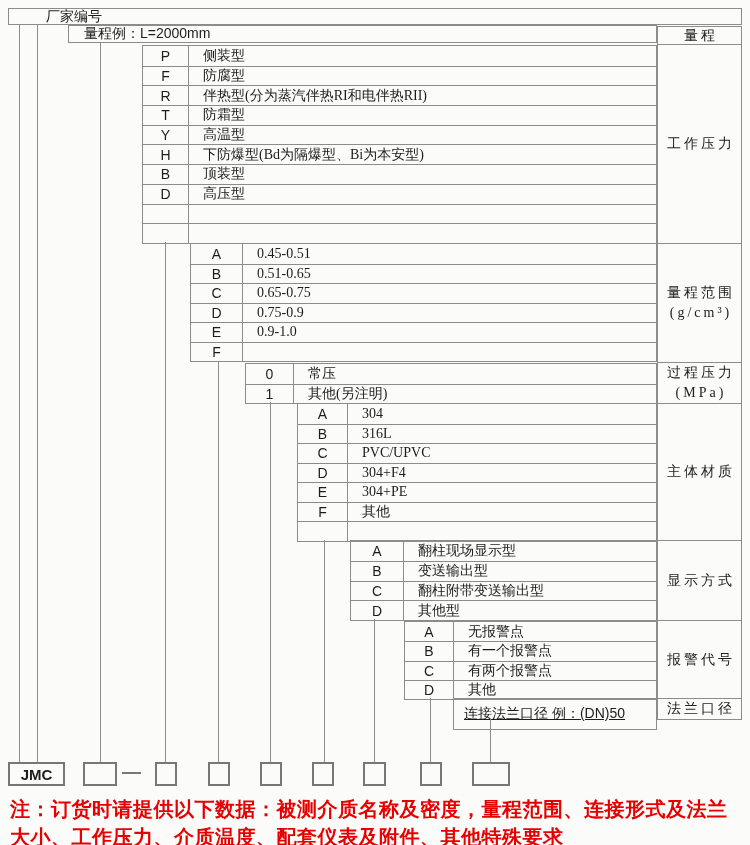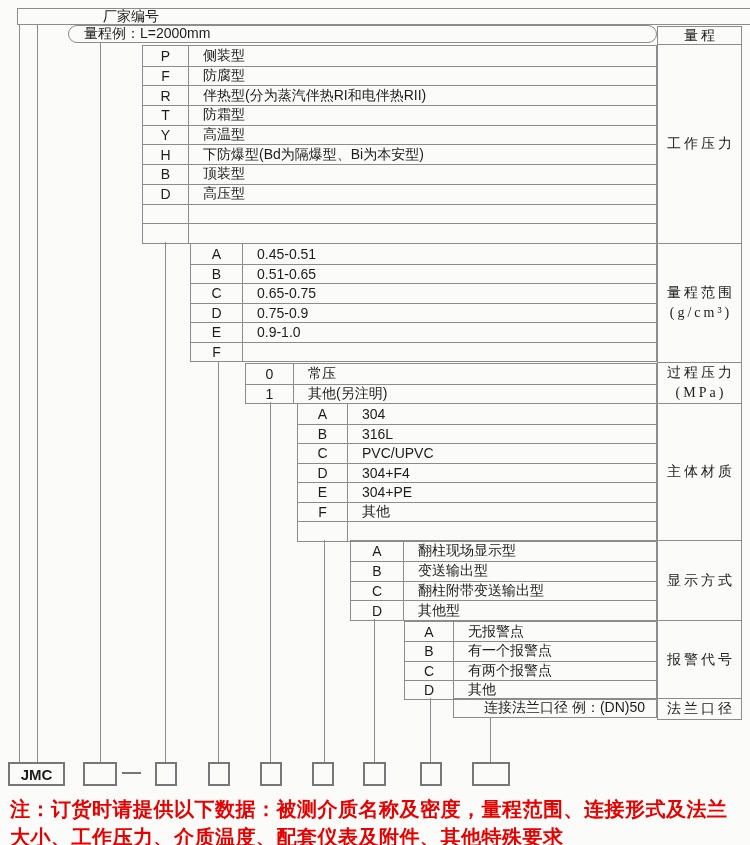--- a/index.html
+++ b/index.html
@@ -30,20 +30,21 @@
     border-right: 1px solid #8c8c8c;
     display: flex; align-items: center; justify-content: center;
     font-size: 14px;
   }
   .trow .desc {
     flex: 1;
     display: flex; align-items: center;
     padding-left: 14px;
     font-size: 14px;
     white-space: nowrap;
+    font-family: Liberation Serif, serif;
   }
   .labelcol {
     position: absolute;
     left: 657px; top: 26px; width: 85px;
     border: 1px solid #8c8c8c;
   }
   .lcell {
     display: flex; flex-direction: column;
     align-items: center; justify-content: center;
     font-family: "Liberation Serif", serif;
@@ -69,25 +70,25 @@
     left: 10px; top: 795px; width: 736px;
     font-size: 20px; font-weight: 700;
     line-height: 28px;
     letter-spacing: 0.5px;
     white-space: nowrap;
   }
 </style>
 </head>
 <body>
 
-<div class="cellbox" style="left:8px; top:8px; width:734px; height:17px; padding-left:85px;margin-left:9px;">
+<div class="cellbox" style="left:8px; top:8px; width:734px; height:17px; padding-left:37px;">
   <span>厂家编号</span>
 </div>
 
-<div class="cellbox" style="left:68px; top:25px; width:589px; height:18px; padding-left:15px;border-radius:9px;">
+<div class="cellbox" style="left:68px; top:25px; width:589px; height:18px; padding-left:15px;">
   <span>量程例：L=2000mm</span>
 </div>
 
 <div class="sec" style="left:142px; top:45px;  width:515px; --rh:19.7px;  --cw:46px;">
     <div class="trow">
       <div class="code">P</div>
       <div class="desc">侧装型</div>
     </div>
     <div class="trow">
       <div class="code">F</div>
@@ -226,21 +227,21 @@
     <div class="trow">
       <div class="code">C</div>
       <div class="desc">有两个报警点</div>
     </div>
     <div class="trow">
       <div class="code">D</div>
       <div class="desc">其他</div>
     </div>
   </div>
 
-<div class="cellbox" style="left:453px; top:698px; width:204px; height:20px; padding-left:30px; white-space:nowrap;">
+<div class="cellbox" style="left:453px; top:698px; width:204px; height:32px; padding-left:10px; white-space:nowrap;text-decoration:underline;">
   <span>连接法兰口径 例：(DN)50</span>
 </div>
 
 <div class="labelcol">
   <div class="lcell" style="height:17px">
     <div>量程</div>
   </div>
   <div class="lcell" style="height:199px">
     <div>工作压力</div>
   </div>

